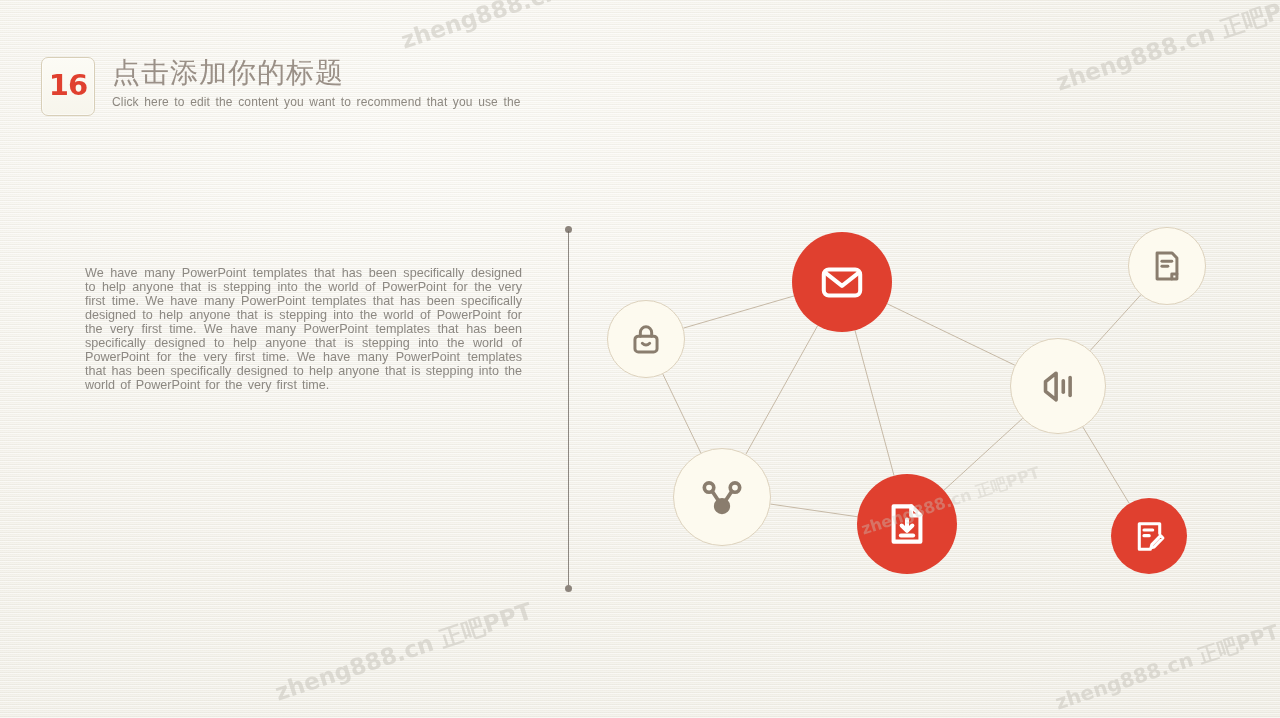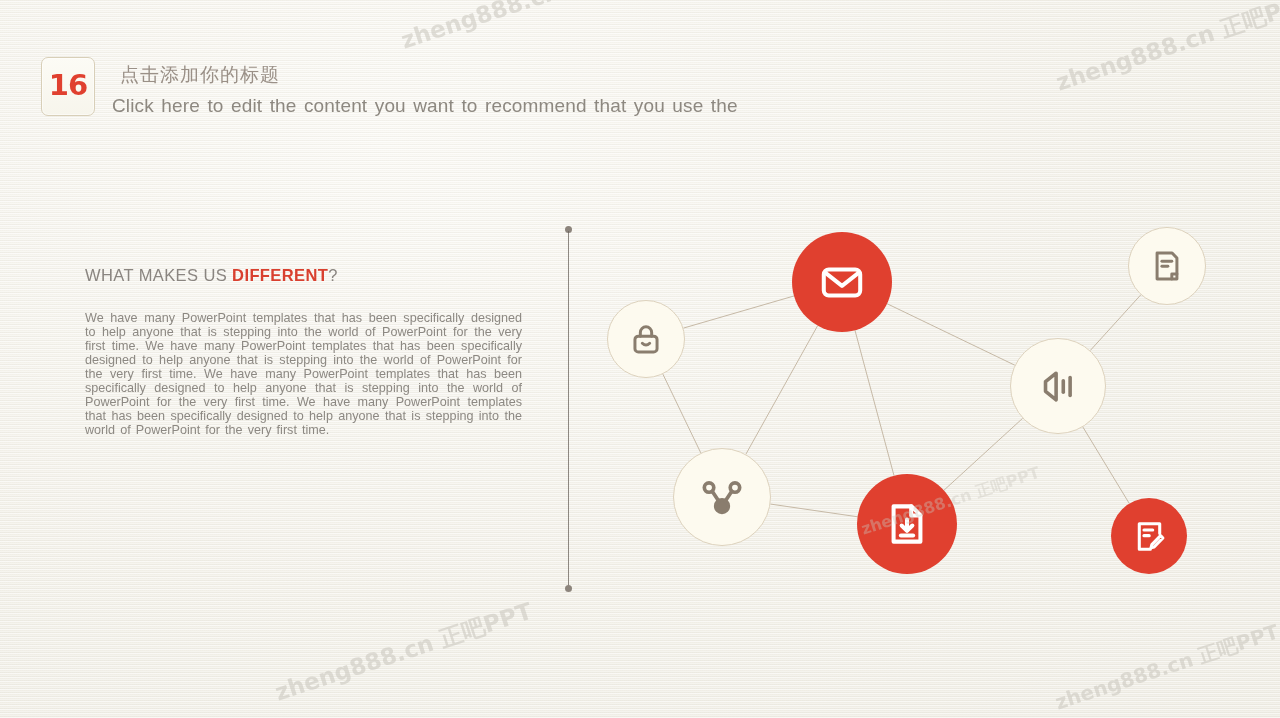--- a/index.html
+++ b/index.html
@@ -69,30 +69,30 @@
     padding-bottom: 2px;
     box-sizing: border-box;
   }
   #title-block {
     position: absolute;
     left: 112px;
     top: 55px;
   }
   #title-cn {
     font-family: "DejaVu Sans", sans-serif;
-    font-size: 19px;
+    font-size: 28px;
     color: #9a9087;
     line-height: 1.25;
     letter-spacing: 1px;
-    margin: 8px;
+    margin: 0;
     font-weight: normal;
   }
   #title-en {
     font-family: "Liberation Sans", sans-serif;
-    font-size: 19px;
+    font-size: 12px;
     color: #8d8880;
     margin: 5px 0 0 0;
     letter-spacing: 0.15px;
     word-spacing: 2px;
     font-weight: normal;
   }
 
   
   #left-col {
     position: absolute;
@@ -211,23 +211,20 @@
     </div>
 
     <div id="title-block">
       <h1 id="title-cn">点击添加你的标题</h1>
       <p id="title-en">Click here to edit the content you want to recommend that you use the</p>
     </div>
 
   </div>
 
   <div id="left-col">
-    <div id="subtitle">
-      <span>WHAT MAKES US </span><span class="accent">DIFFERENT</span><span>?</span>
-    </div>
     <p id="body-text">We have many PowerPoint templates that has been specifically designed to help anyone that is stepping into the world of PowerPoint for the very first time. We have many PowerPoint templates that has been specifically designed to help anyone that is stepping into the world of PowerPoint for the very first time. We have many PowerPoint templates that has been specifically designed to help anyone that is stepping into the world of PowerPoint for the very first time. We have many PowerPoint templates that has been specifically designed to help anyone that is stepping into the world of PowerPoint for the very first time.</p>
   </div>
 
   <div id="divider">
     <span class="dot top"></span>
     <span class="line"></span>
     <span class="dot bottom"></span>
   </div>
 
   <div id="network">

